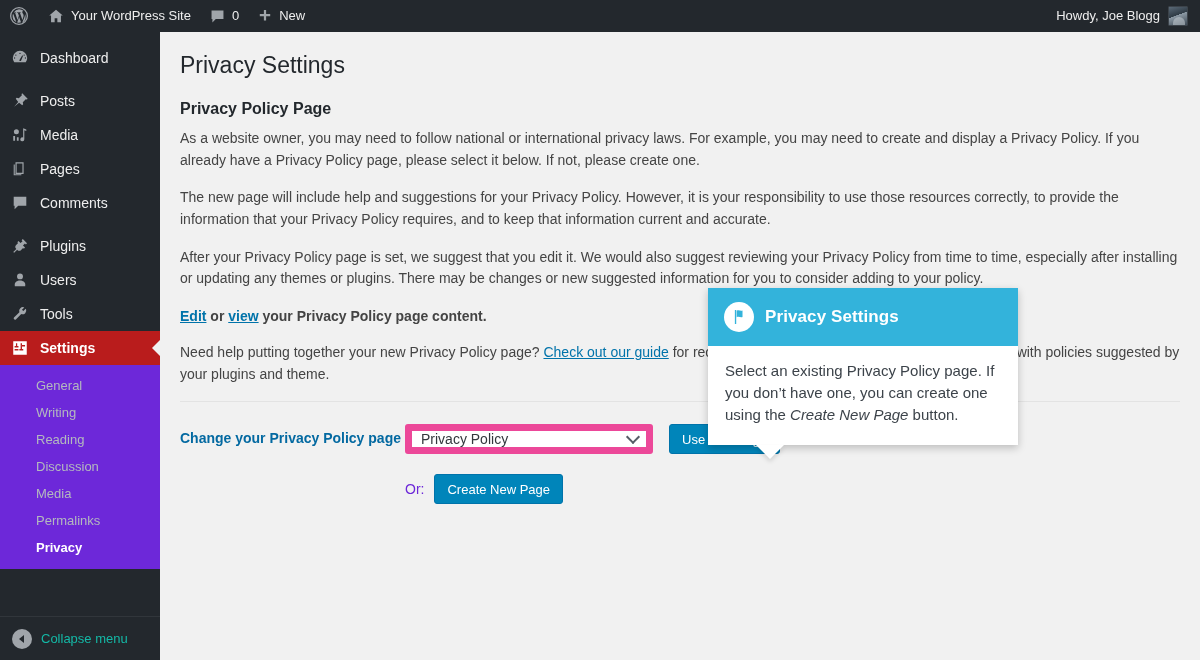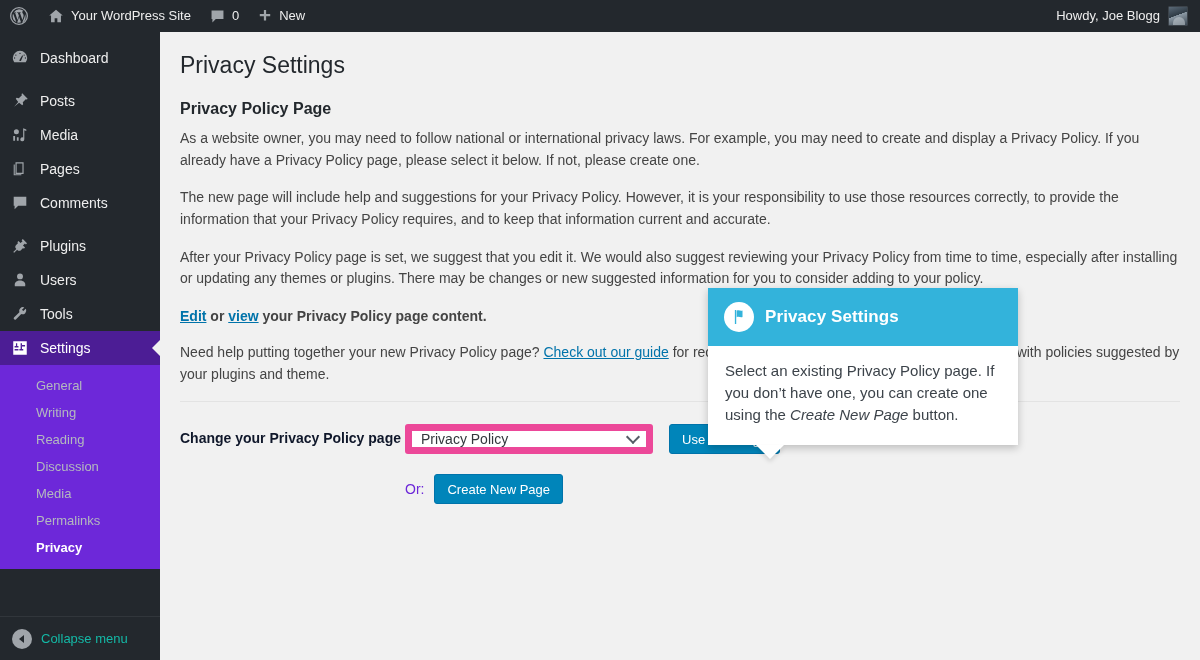--- a/index.html
+++ b/index.html
@@ -52,21 +52,21 @@
     display: flex; align-items: center;
     height: 34px; padding-left: 10px;
     color: #eee; position: relative;
     cursor: pointer;
   }
   .menu-top .mi-icon {
     width: 20px; margin-right: 10px;
     display: inline-flex; align-items: center; justify-content: center;
     color: #a0a5aa;
   }
-  .menu-top.current { background: #4c1d95; color: #fff; }
+  .menu-top.current { background: #b91c1c; color: #fff; font-weight: bold; }
   .menu-top.current .mi-icon { color: #fff; }
   .menu-top.current::after{
     content:""; position:absolute; right:0; top:50%; transform:translateY(-50%);
     border-style: solid; border-width: 8px 8px 8px 0;
     border-color: transparent #f1f1f1 transparent transparent;
   }
   .menu-sep { height: 9px; }
   #submenu { background: #6d28d9; padding: 7px 0 8px 0; }
   .submenu-item {
     display: block; padding: 6px 0 6px 36px;
@@ -115,21 +115,21 @@
     max-width: 1000px; margin: 0 0 16px 0;
   }
   p.body-text.strong { font-weight: bold; margin-bottom: 14px; }
   a.wp-link { color: #0073aa; text-decoration: underline; cursor: pointer; }
   hr.divider { border: 0; border-top: 1px solid #e3e3e3; margin: 8px 0 0 0; }
 
   
   #policy-form { margin-top: 22px; position: relative; }
   .form-row { display: flex; align-items: flex-start; }
   .form-label {
-    width: 225px; font-size: 14px; font-weight: bold; color: #0f172a;
+    width: 225px; font-size: 14px; font-weight: bold; color: #0369a1;
     line-height: 1.5; padding-top: 4px;
   }
   .wp-select {
     position: relative; width: 248px; height: 30px;
     background: #fff; border: 7px solid #ec4899; border-radius: 3px;
     display: flex; align-items: center; padding: 0 26px 0 9px;
     font-size: 14px; color: #32373c; cursor: pointer;
   }
   .wp-select .chev {
     position: absolute; right: 8px; top: 50%; transform: translateY(-60%);

